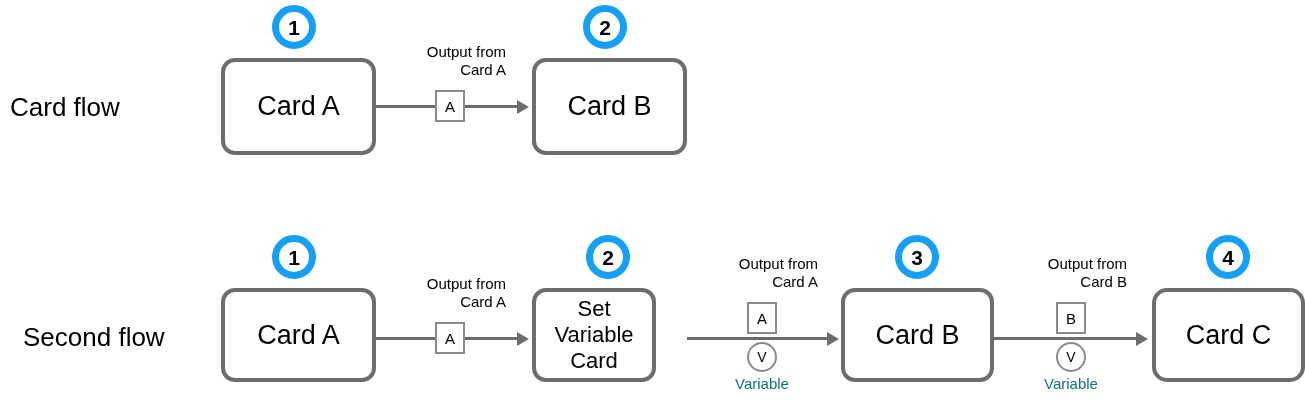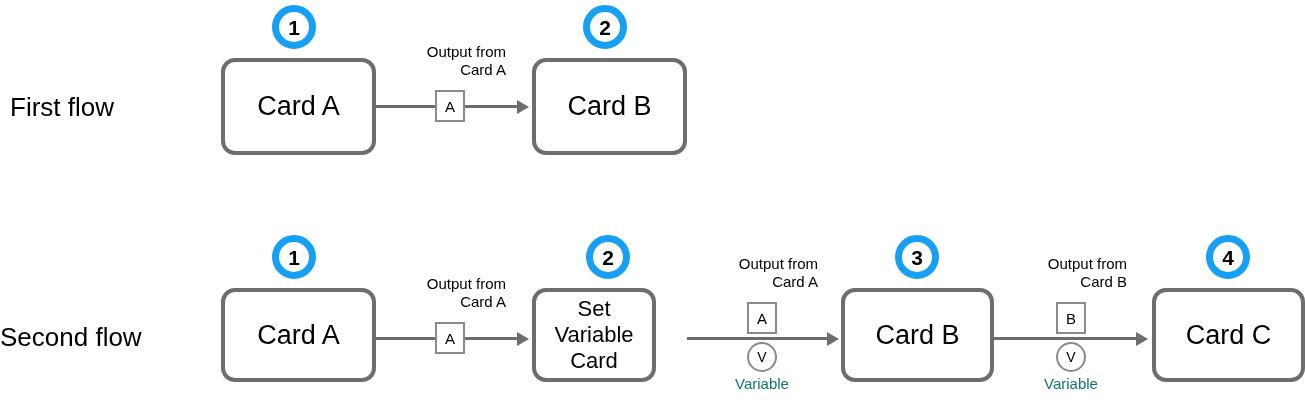--- a/index.html
+++ b/index.html
@@ -140,21 +140,21 @@
     text-align: center;
     color: #0f766e;
     white-space: nowrap;
   }
 </style>
 </head>
 <body>
 
 <div id="canvas">
 
-  <div class="row-label" style="left:10px; top:92px;">First flow</div>
+  <div class="row-label" style="left:10px; top:92px;">Card flow</div>
 
   <div class="badge" style="left:272px; top:5px;">
     <span class="badge-num">1</span>
   </div>
 
   <div class="card" style="left:221px; top:58px; width:155px; height:97px;">
     <span class="card-label">Card A</span>
   </div>
 
   <div class="conn-line" style="left:376px; top:105px; width:146px;"></div>
@@ -166,21 +166,21 @@
   </div>
 
   <div class="badge" style="left:583px; top:5px;">
     <span class="badge-num">2</span>
   </div>
 
   <div class="card" style="left:532px; top:58px; width:155px; height:97px;">
     <span class="card-label">Card B</span>
   </div>
 
-  <div class="row-label" style="left:0; top:322px;">Second flow</div>
+  <div class="row-label" style="left:23px; top:322px;">Second flow</div>
 
   <div class="badge" style="left:272px; top:235px;">
     <span class="badge-num">1</span>
   </div>
 
   <div class="card" style="left:221px; top:288px; width:155px; height:94px;">
     <span class="card-label">Card A</span>
   </div>
 
   <div class="conn-line" style="left:376px; top:337px; width:146px;"></div>
@@ -229,17 +229,17 @@
   </div>
   <div class="port-circle" style="left:1056px; top:342px;">
     <span>V</span>
   </div>
   <div class="port-caption" style="left:1011px; top:375px; width:120px;">Variable</div>
 
   <div class="badge" style="left:1206px; top:235px;">
     <span class="badge-num">4</span>
   </div>
 
-  <div class="card" style="left:1152px; top:288px; width:153px; height:94px;">
+  <div class="card" style="left:1152px; top:288px; width:153px; height:94px;border-radius:15px;">
     <span class="card-label">Card C</span>
   </div>
 
 </div>
 
 </body></html>

